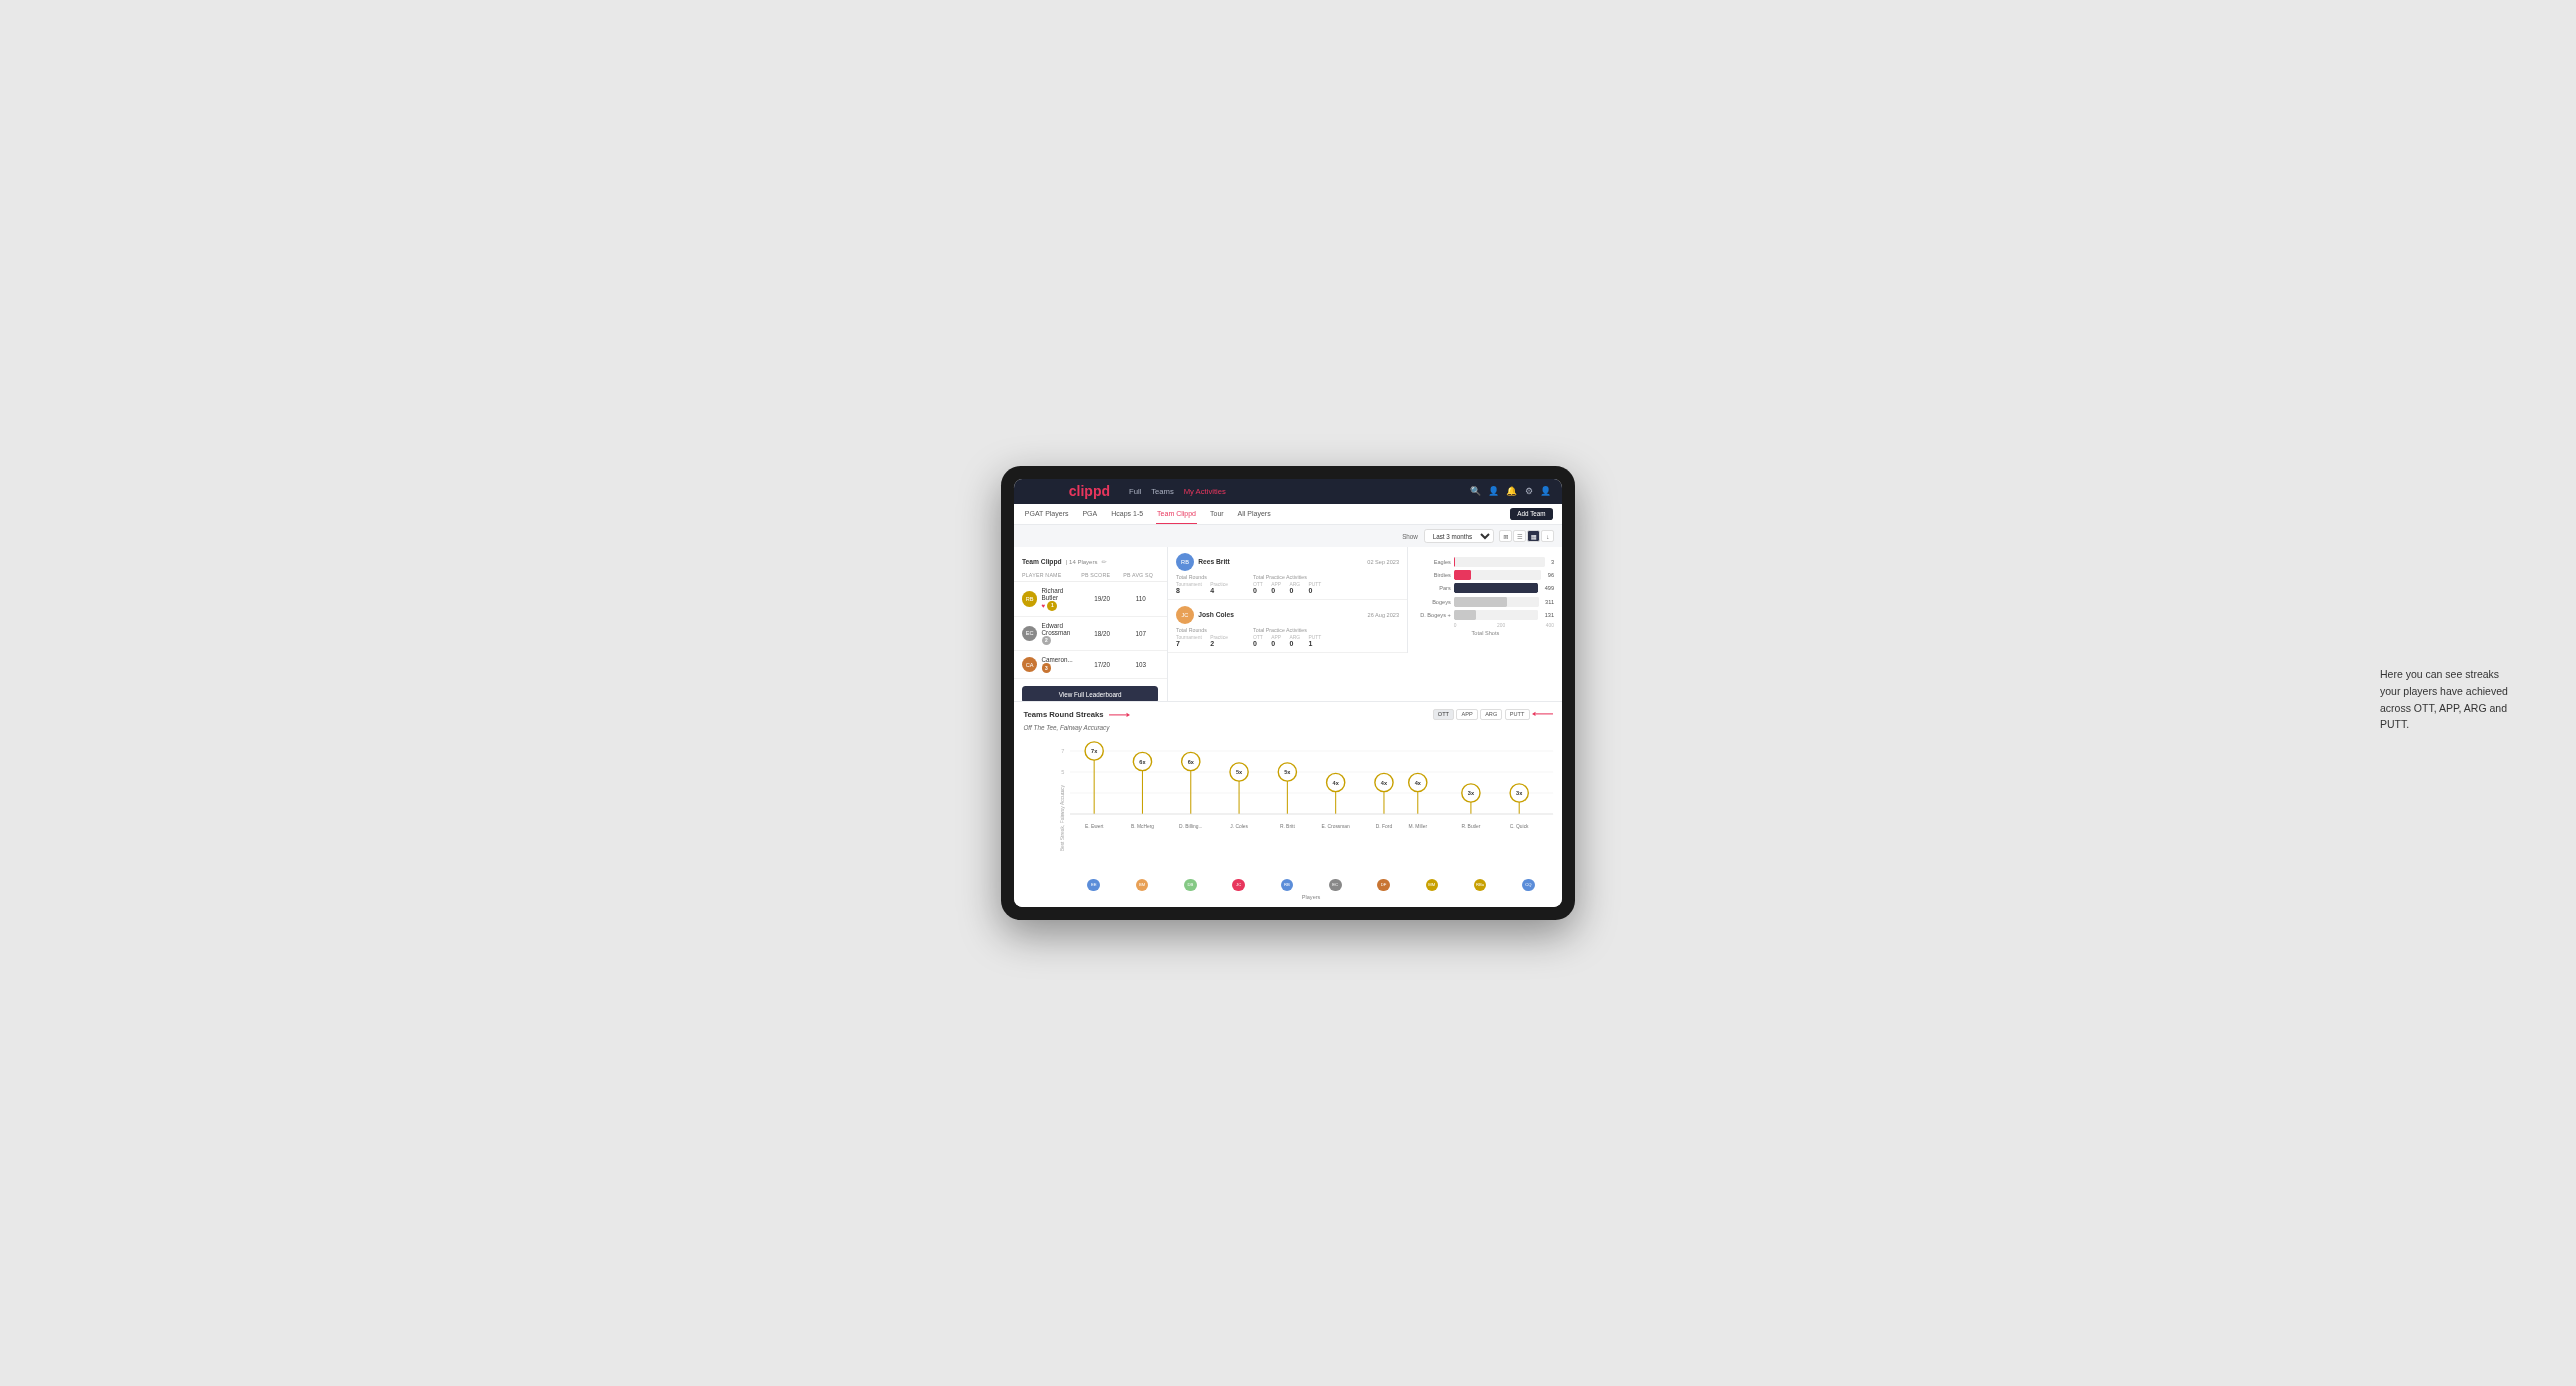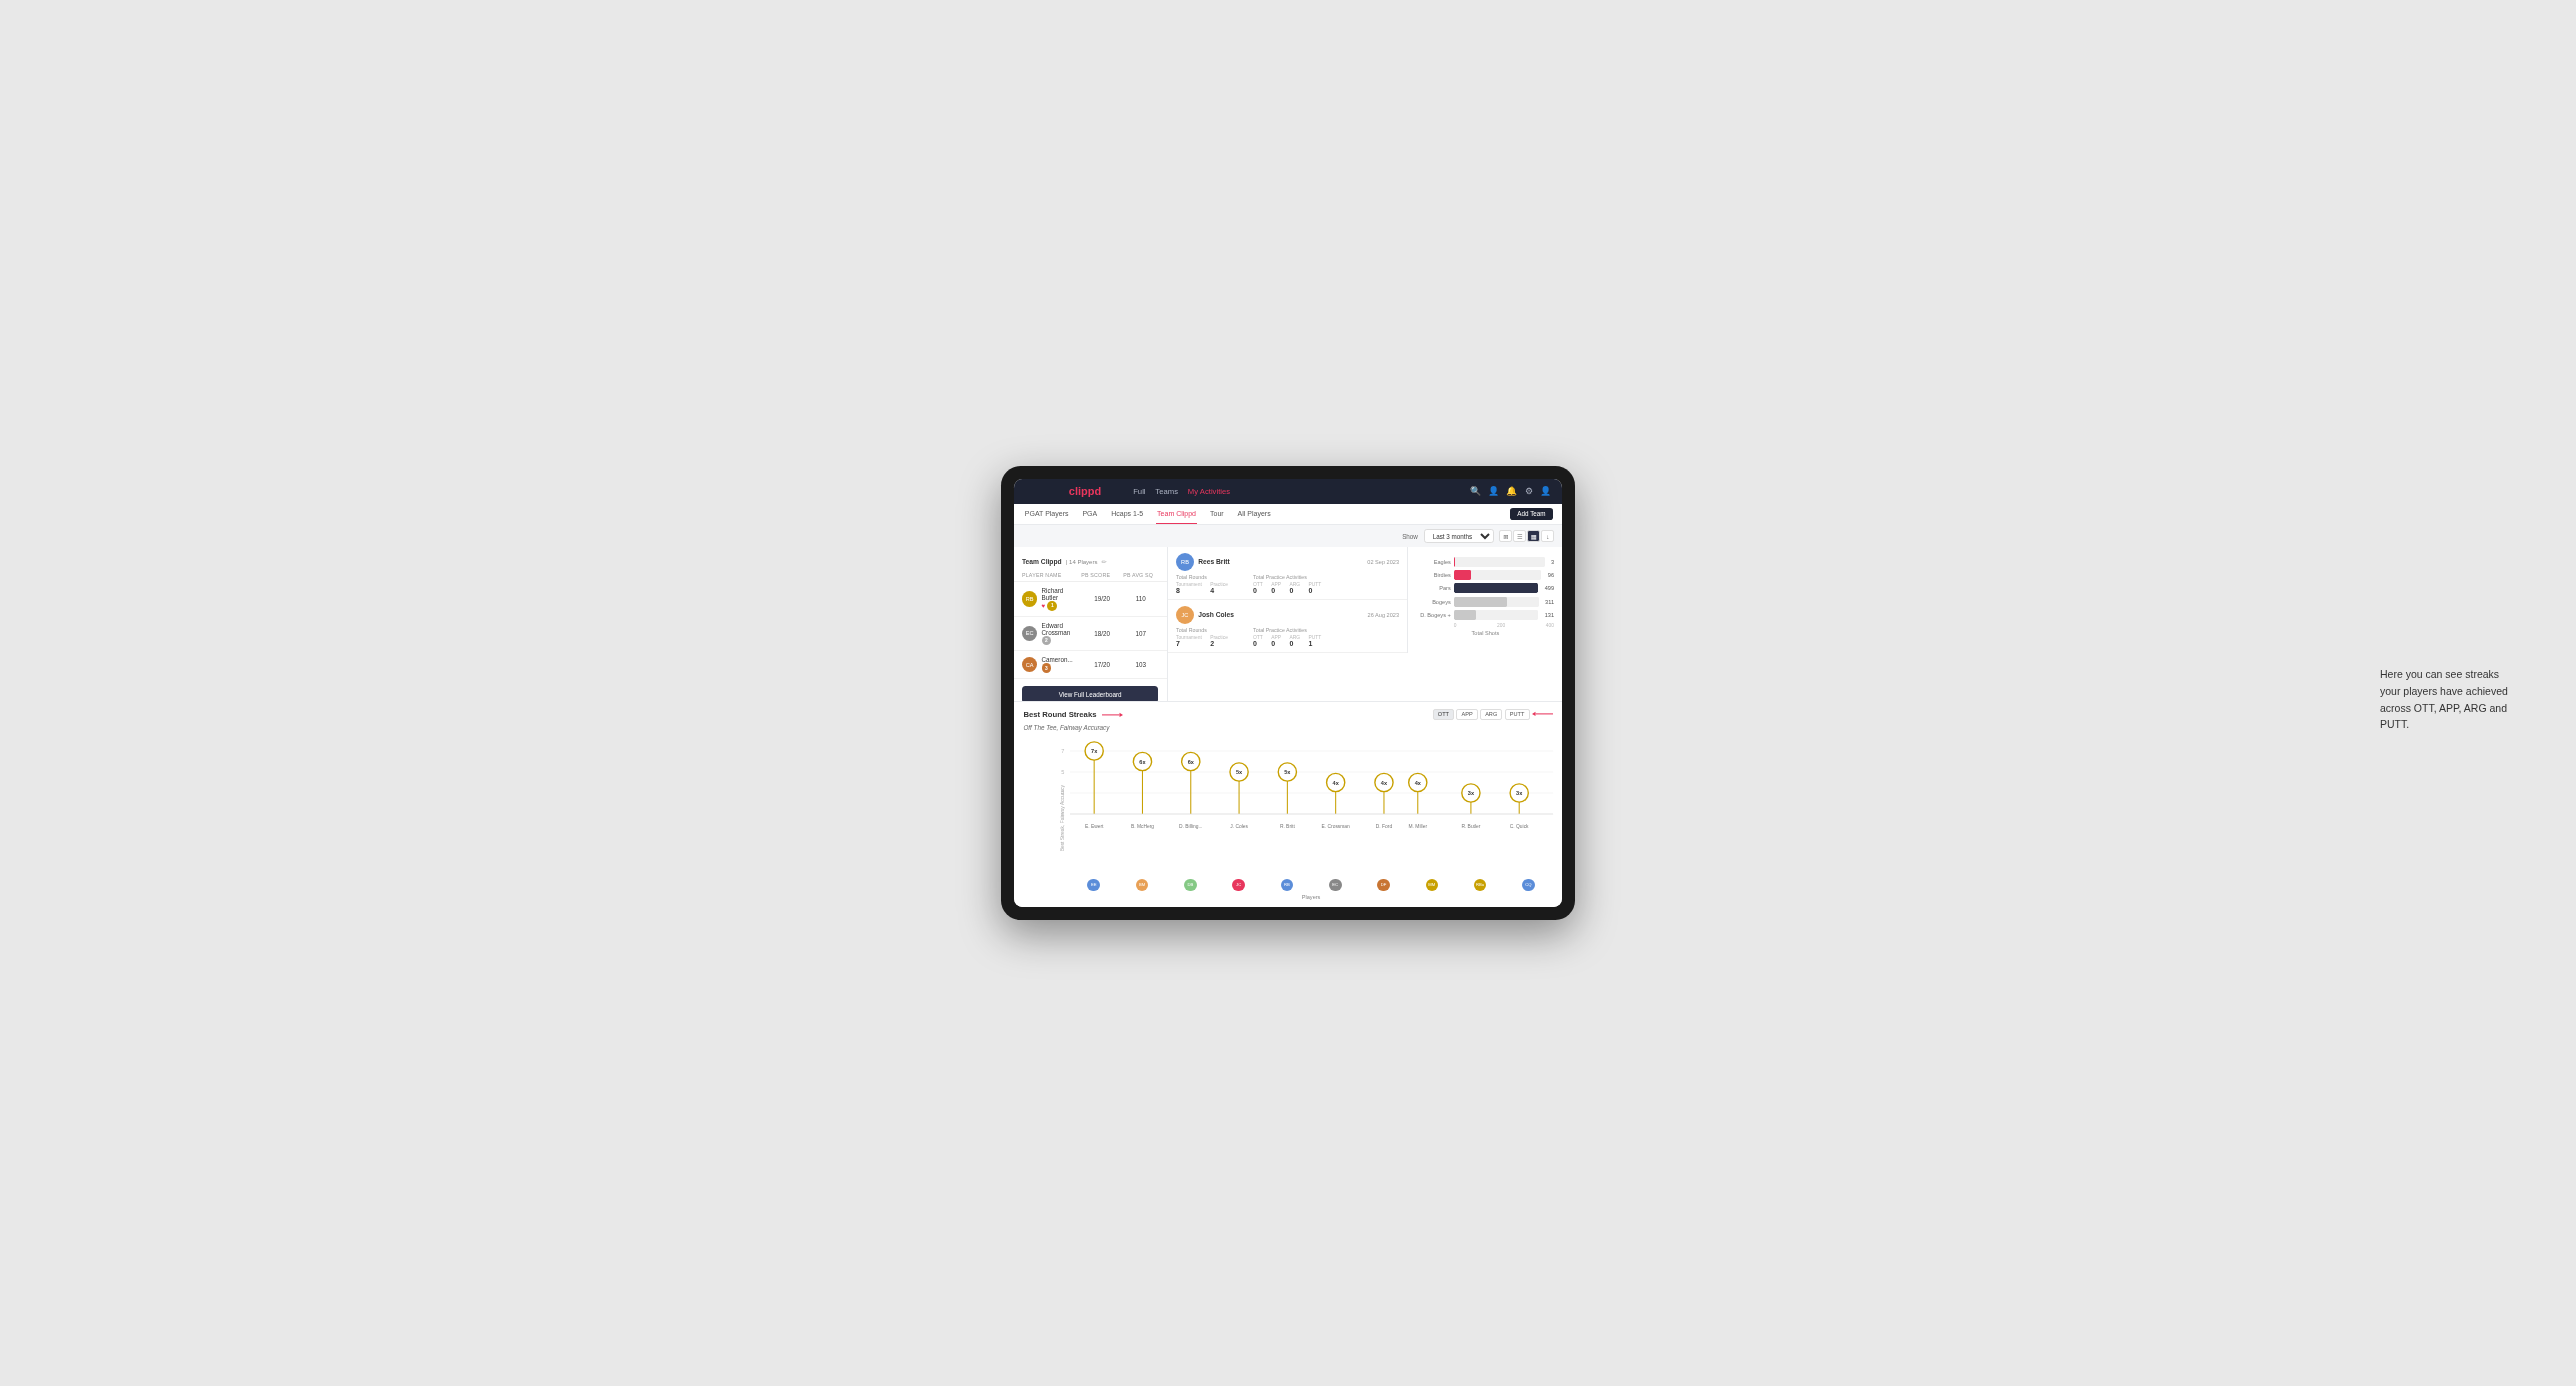--- a/index.html
+++ b/index.html
@@ -28,22 +28,22 @@
     .nav-bar {
       background: #1e2333;
       display: flex;
       align-items: center;
       padding: 0 11.2px;
       height: 25px;
     }
     .nav-logo {
       color: #e8365d;
       font-weight: 700;
-      font-size: 11px;
-      margin-right: 32px;
+      font-size: 14px;
+      margin-right: 19px;
       padding-left: 44px;
     }
     .nav-links {
       display: flex;
       gap: 9.8px;
       flex: 1;
     }
     .nav-link {
       color: #aab0c0;
       font-size: 7.7px;
@@ -649,21 +649,21 @@
           </div>
           <div class="chart-x-title">Total Shots</div>
         </div>
       </div>
 
     </div>
 
     <div class="bottom-section" style="position:relative;">
       <div class="bottom-header">
         <div style="display:flex;align-items:center;gap:5.6px;">
-          <span class="bottom-title">Best Round Streaks</span>
+          <span class="bottom-title">Teams Round Streaks</span>
           <svg width="21" height="9.8" viewBox="0 0 30 14">
             <line x1="0" y1="7" x2="25" y2="7" stroke="#e8365d" stroke-width="1.5"></line>
             <polygon points="25,4 30,7 25,10" fill="#e8365d"></polygon>
           </svg>
         </div>
         <div class="ott-buttons">
           <button class="ott-btn active">OTT</button>
           <button class="ott-btn">APP</button>
           <button class="ott-btn">ARG</button>
           <button class="ott-btn">PUTT</button>

